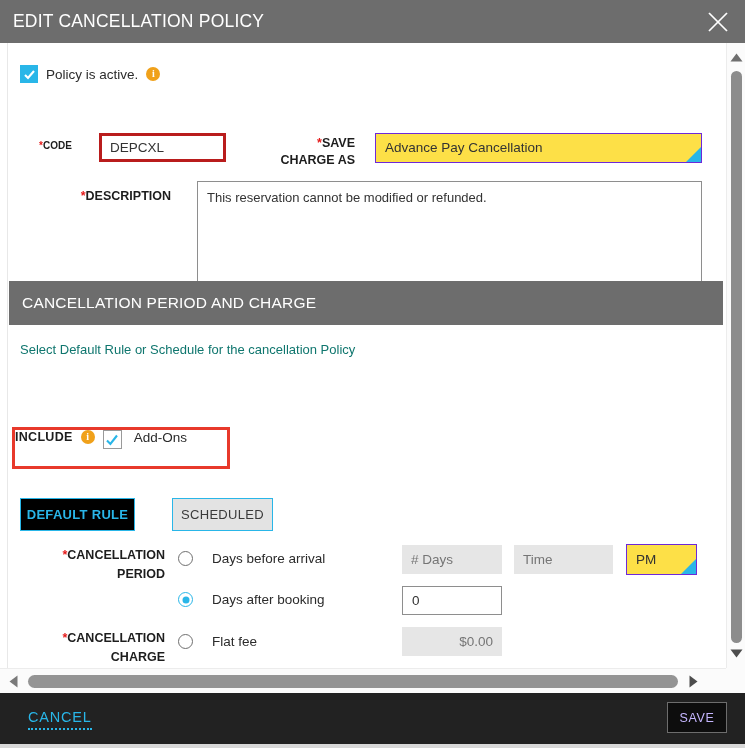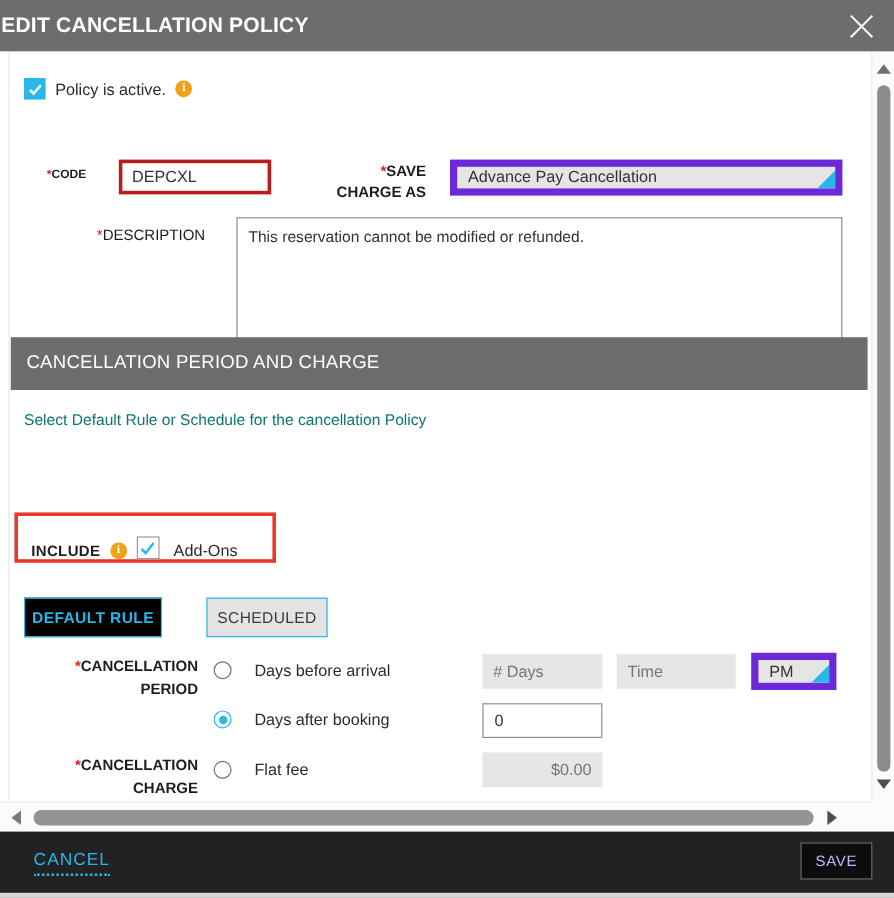--- a/index.html
+++ b/index.html
@@ -25,22 +25,22 @@
     left: 0; top: 0;
     width: 745px; height: 43px;
     background: #6d6d6d;
     display: flex;
     align-items: center;
   }
   .titlebar-text {
     color: #ffffff;
     font-size: 17.5px;
     letter-spacing: 0.2px;
-    padding-left: 1px;
-    font-weight: 700;
+    padding-left: 13px;
+    font-weight: 400;
     white-space: nowrap;
     text-align: center;
   }
   .close-btn {
     position: absolute;
     right: 9px; top: 4px;
     width: 36px; height: 36px;
     display: flex; align-items: center; justify-content: center;
     cursor: pointer;
   }
@@ -152,22 +152,22 @@
     width: 130px;
     text-align: right;
     font-size: 12.5px;
     font-weight: bold;
     color: #1d1d1d;
     line-height: 17px;
   }
 
   .dropdown {
     position: absolute;
-    background: #e5e5e5;
-    border: 6px solid #6d28d9;
+    background: #fde047;
+    border: 1px solid #6d28d9;
     cursor: pointer;
     overflow: hidden;
   }
   .dropdown .dd-text {
     font-size: 13.5px;
     color: #333333;
     padding: 0 9px;
     line-height: 1;
     display: flex;
     align-items: center;
@@ -187,21 +187,21 @@
     width: 327px; height: 30px;
   }
 
   
   .lbl-desc {
     position: absolute;
     left: 22px; top: 146px;
     width: 140px;
     text-align: right;
     font-size: 12.5px;
-    font-weight: normal;
+    font-weight: bold;
     color: #1d1d1d;
   }
 
   .ta-desc {
     position: absolute;
     left: 188px; top: 138px;
     width: 505px; height: 131px;
     border: 1px solid #8e8e8e;
     background: #ffffff;
     resize: none;
@@ -243,22 +243,21 @@
     color: #0f766e;
   }
 
   .include-box {
     position: absolute;
     left: 12px; top: 384px;
     width: 218px; height: 42px;
     border: 3px solid #e8392b;
     background: #ffffff;
     display: flex;
-    align-items: flex-end;
-    padding-left: 11px;
+    align-items: flex-start;
     gap: 8px;
   }
   .lbl-include {
     font-size: 12.5px;
     font-weight: bold;
     color: #1d1d1d;
     letter-spacing: 0.3px;
   }
   .lbl-addons {
     font-size: 13.5px;

